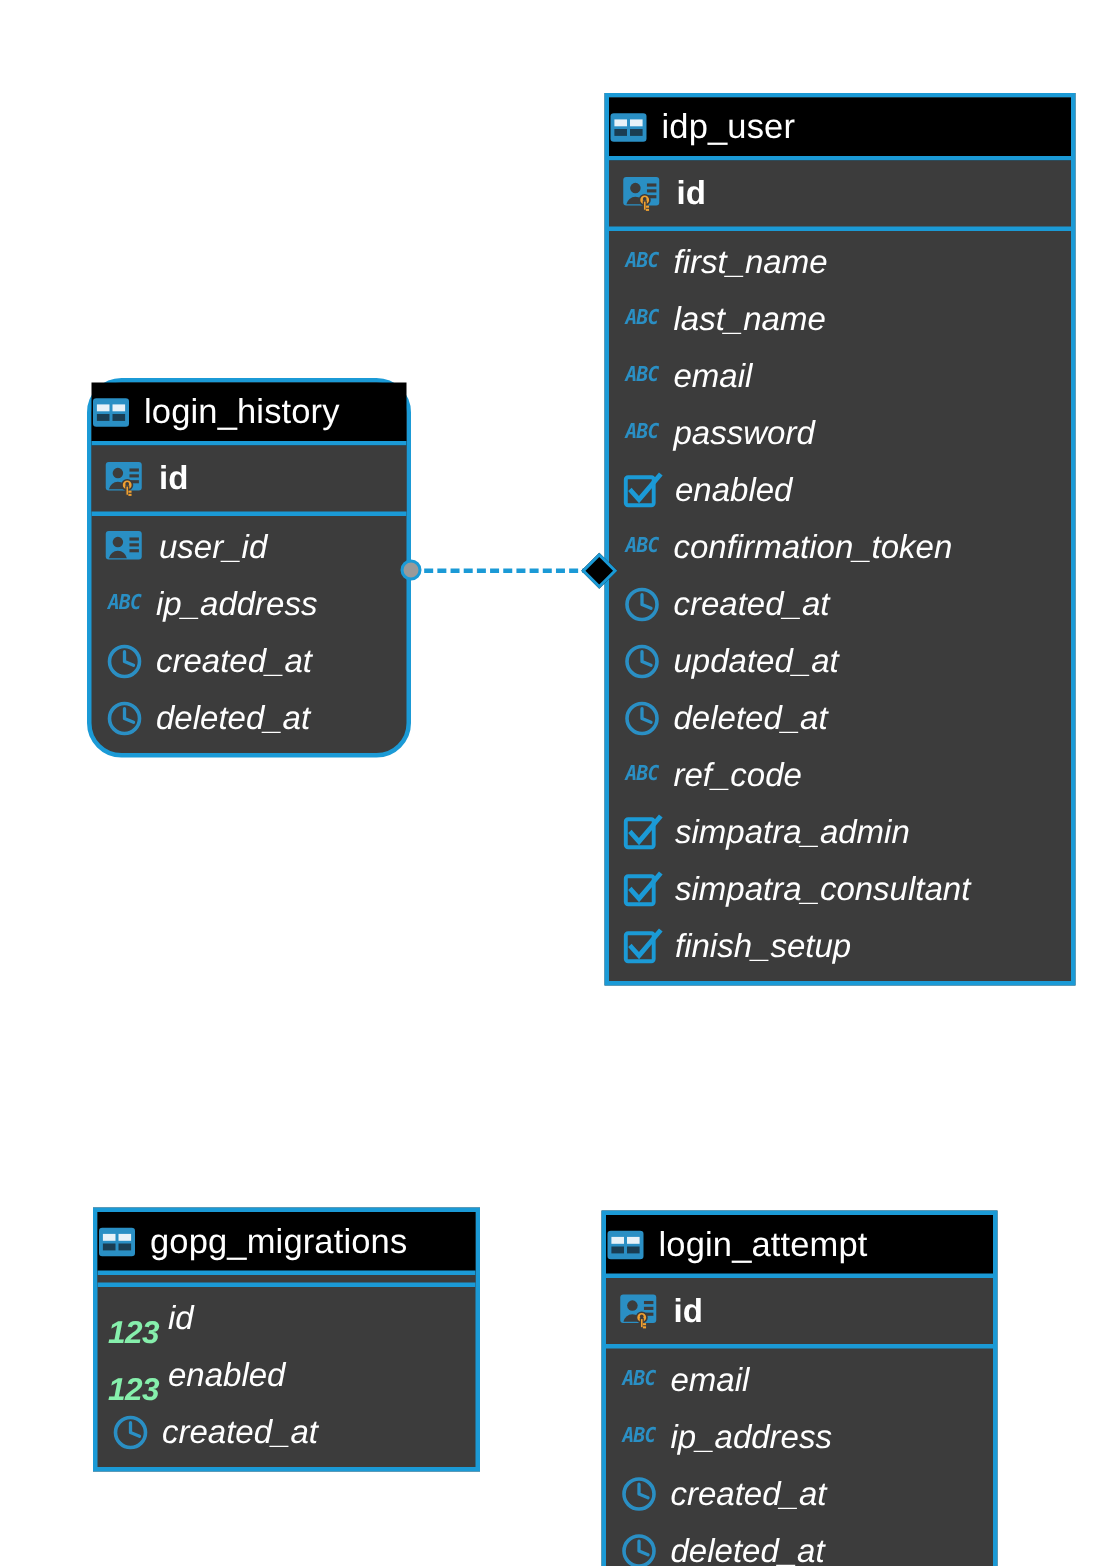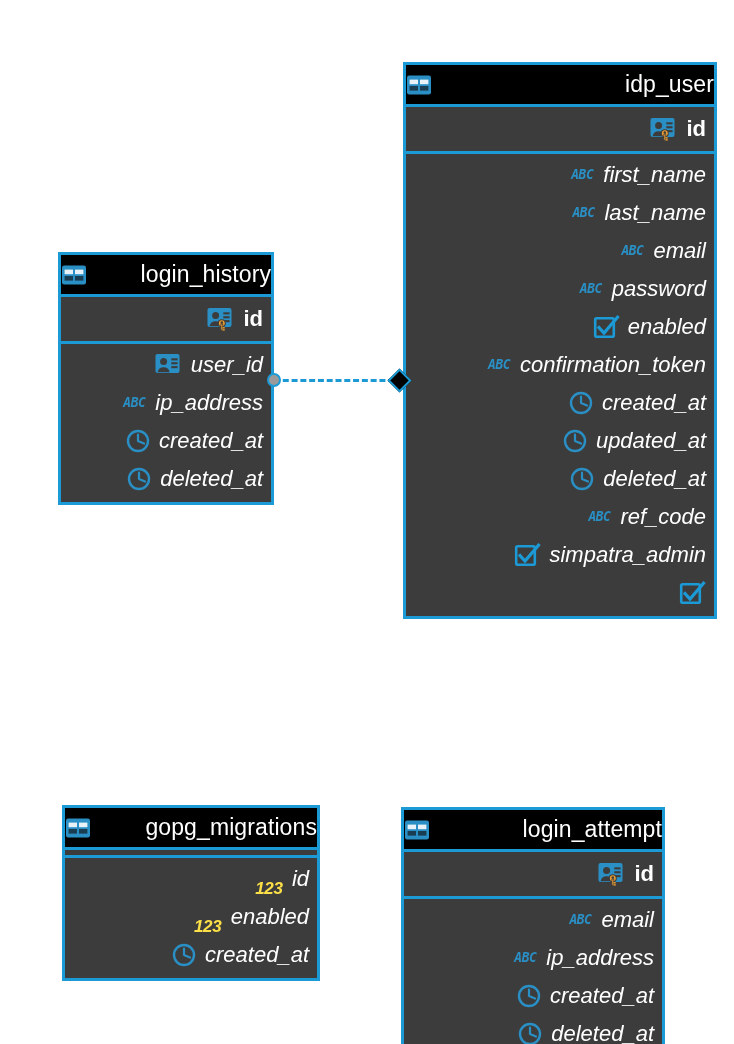--- a/index.html
+++ b/index.html
@@ -19,21 +19,21 @@
     border:3px solid #1b9ad6;
     background:#3c3c3c;
     box-sizing:border-box;
   }
   .entity-header{
     background:#000000;
     color:#ffffff;
     height:42px;
     display:flex;
     align-items:center;
-    justify-content:space-between;
+    justify-content:flex-start;
     gap:9px;
     border-bottom:3px solid #1b9ad6;
     box-sizing:border-box;
   }
   .entity-title{
     font-size:23px;
     line-height:23px;
     letter-spacing:.1px;
     white-space:nowrap;
   }
@@ -48,21 +48,20 @@
   .row{
     display:flex;
     align-items:center;
     gap:8px;
     height:38px;
     padding:0 8px 0 9px;
     box-sizing:border-box;
     color:#ffffff;
     font-size:22px;
     white-space:nowrap;
-    justify-content:flex-end;
   }
   .row.pk{font-weight:bold;height:44px;}
   .row-label{line-height:22px;}
 
   
   .ico{
     flex:0 0 auto;
     display:inline-flex;
     align-items:center;
     justify-content:center;
@@ -77,23 +76,23 @@
     font-family:"DejaVu Sans Mono", monospace;
     font-size:13px;
     font-weight:bold;
     letter-spacing:-0.5px;
     line-height:22px;
     transform:scaleY(1.05);
   }
   
   .ico-num{
     width:30px;height:22px;
-    color:#fde047;
+    color:#86efac;
     font-family:"Liberation Sans", sans-serif;
-    font-size:17px;
+    font-size:21px;
     font-weight:bold;
     line-height:22px;
     letter-spacing:-0.3px;
     margin-top:20px;
   }
 
   
   .rel-line{
     position:absolute;
     height:0;
@@ -225,24 +224,34 @@
           </span>
           <span class="row-label">simpatra_admin</span>
         </div>
         <div class="row">
           <span class="ico">
             <svg width="27" height="26" viewBox="0 0 27 26">
               <rect x="2.2" y="4.2" width="18.6" height="18.6" rx="1.5" fill="none" stroke="#1b9ad6" stroke-width="2.6"></rect>
               <path d="M6 13.5 L11 19 L24.5 3.2" fill="none" stroke="#1b9ad6" stroke-width="3.2" stroke-linecap="square" stroke-linejoin="miter"></path>
             </svg>
           </span>
+          <span class="row-label">simpatra_consultant</span>
+        </div>
+        <div class="row">
+          <span class="ico">
+            <svg width="27" height="26" viewBox="0 0 27 26">
+              <rect x="2.2" y="4.2" width="18.6" height="18.6" rx="1.5" fill="none" stroke="#1b9ad6" stroke-width="2.6"></rect>
+              <path d="M6 13.5 L11 19 L24.5 3.2" fill="none" stroke="#1b9ad6" stroke-width="3.2" stroke-linecap="square" stroke-linejoin="miter"></path>
+            </svg>
+          </span>
+          <span class="row-label">finish_setup</span>
         </div>
       </div>
     </div>
-    <div class="entity" style="left: 58px; top: 252px; width: 216px;">
+    <div class="entity" style="left: 58px; top: 252px; width: 216px; border-radius: 23px;">
       <div class="entity-header">
         <span class="ico">
           <svg width="26" height="22" viewBox="0 0 26 22">
             <rect x="1" y="1.5" width="24" height="19" rx="2.2" fill="#2a8fc4"></rect>
             <rect x="3.6" y="5.6" width="8.4" height="4.6" fill="#e8f2f8"></rect>
             <rect x="14" y="5.6" width="8.4" height="4.6" fill="#e8f2f8"></rect>
             <rect x="3.6" y="12" width="8.4" height="4.6" fill="#1a3d52"></rect>
             <rect x="14" y="12" width="8.4" height="4.6" fill="#1a3d52"></rect>
           </svg>
         </span>

